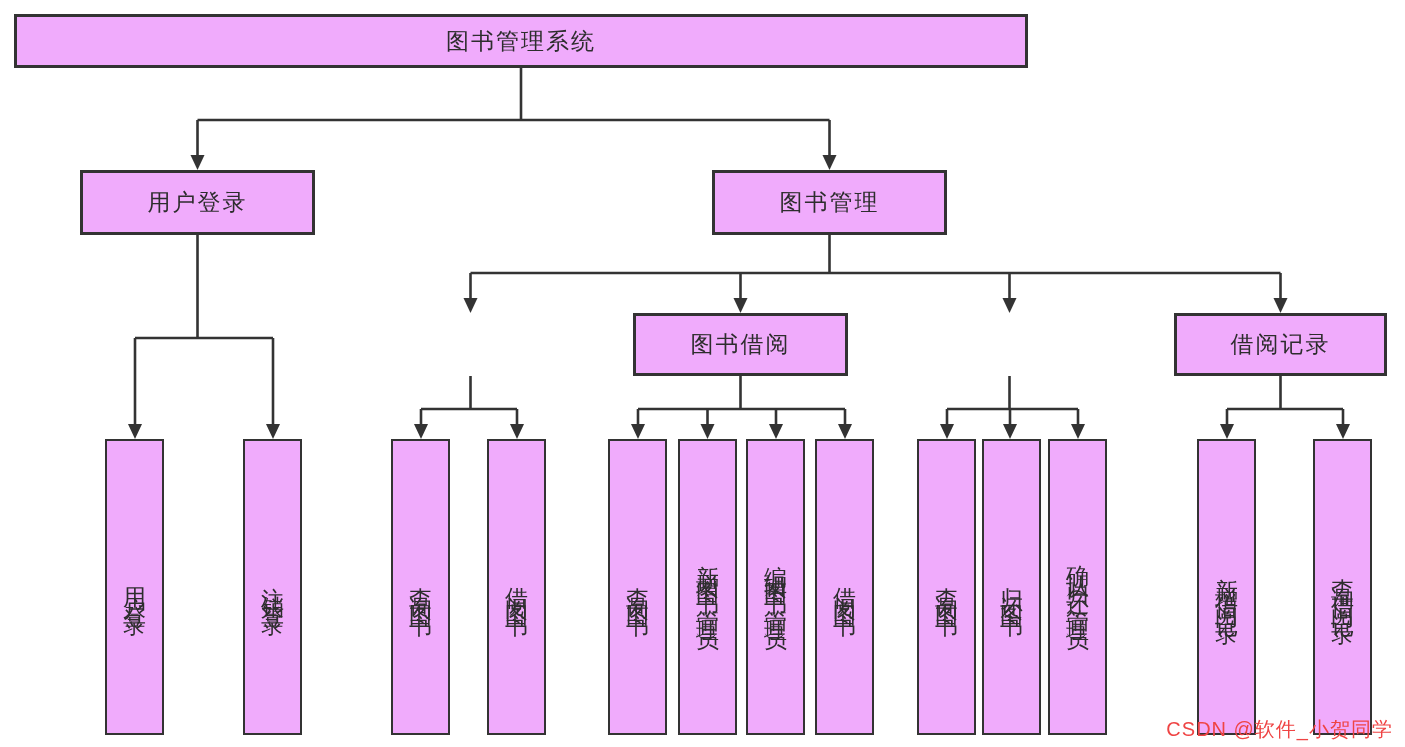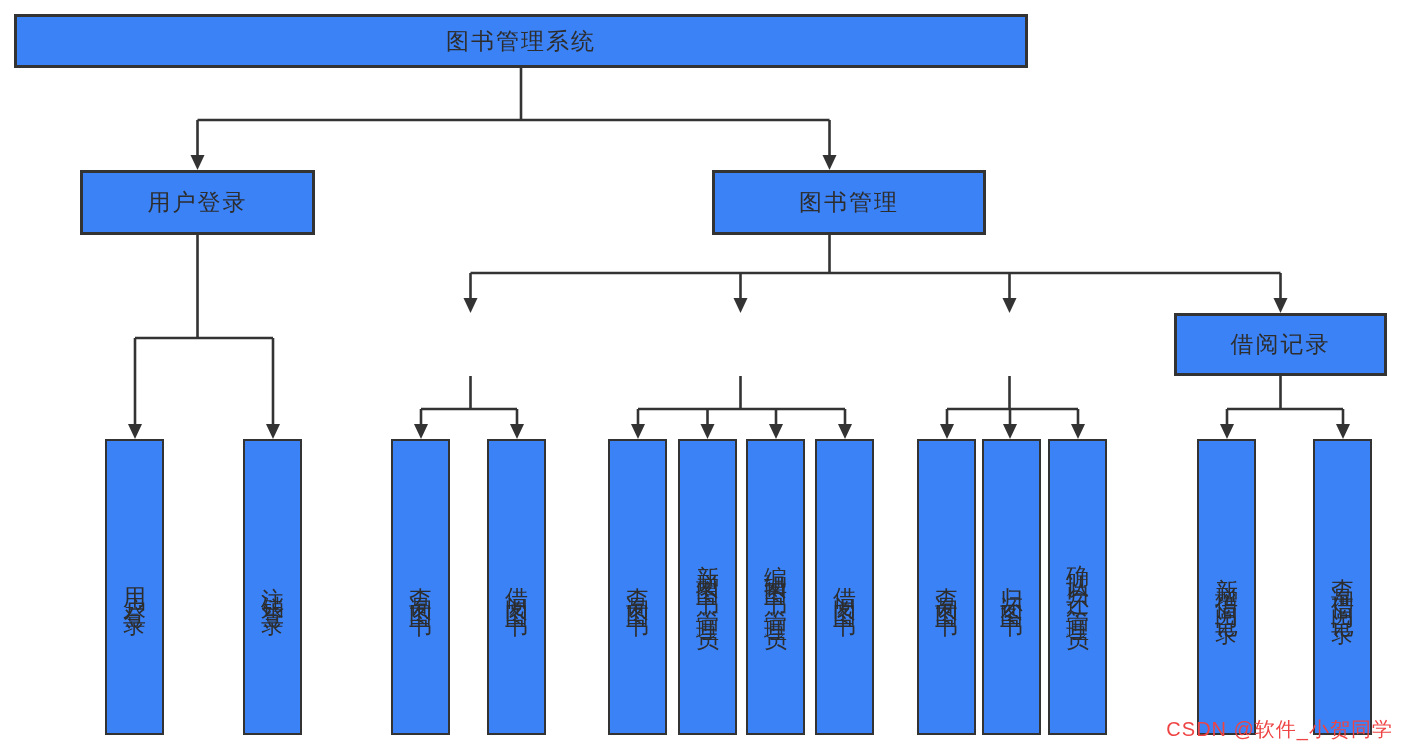--- a/index.html
+++ b/index.html
@@ -8,21 +8,21 @@
     width:1405px;height:747px;
     background:#ffffff;
     overflow:hidden;
     font-family:"Liberation Sans","DejaVu Sans",sans-serif;
     color:#2d2d2d;
   }
   .wires{position:absolute;left:0;top:0;z-index:1;}
   .box{
     position:absolute;
     box-sizing:border-box;
-    background:#3b82f6;
+    background:#f0abfc;
     border:3px solid #333333;
     display:flex;align-items:center;justify-content:center;
     z-index:2;
     font-size:23px;
     letter-spacing:2px;
     color:#2d2d2d;
     white-space:nowrap;
   }
   .leaf{
     border-width:2.5px;
@@ -114,24 +114,27 @@
     </g>
   </svg>
 
   <div class="box" style="left:14px;top:14px;width:1014px;height:54px">
     <span>图书管理系统</span>
   </div>
 
   <div class="box" style="left:80px;top:170px;width:235px;height:65px">
     <span>用户登录</span>
   </div>
-  <div class="box" style="left:712px;top:170px;width:274px;height:65px">
+  <div class="box" style="left:712px;top:170px;width:235px;height:65px">
     <span>图书管理</span>
   </div>
 
+  <div class="box" style="left:633px;top:313px;width:215px;height:63px">
+    <span>图书借阅</span>
+  </div>
   <div class="box" style="left:1174px;top:313px;width:213px;height:63px">
     <span>借阅记录</span>
   </div>
 
   <div class="box leaf" style="left:105px">
     <span>用户登录</span>
   </div>
   <div class="box leaf" style="left:243px">
     <span>注销登录</span>
   </div>

